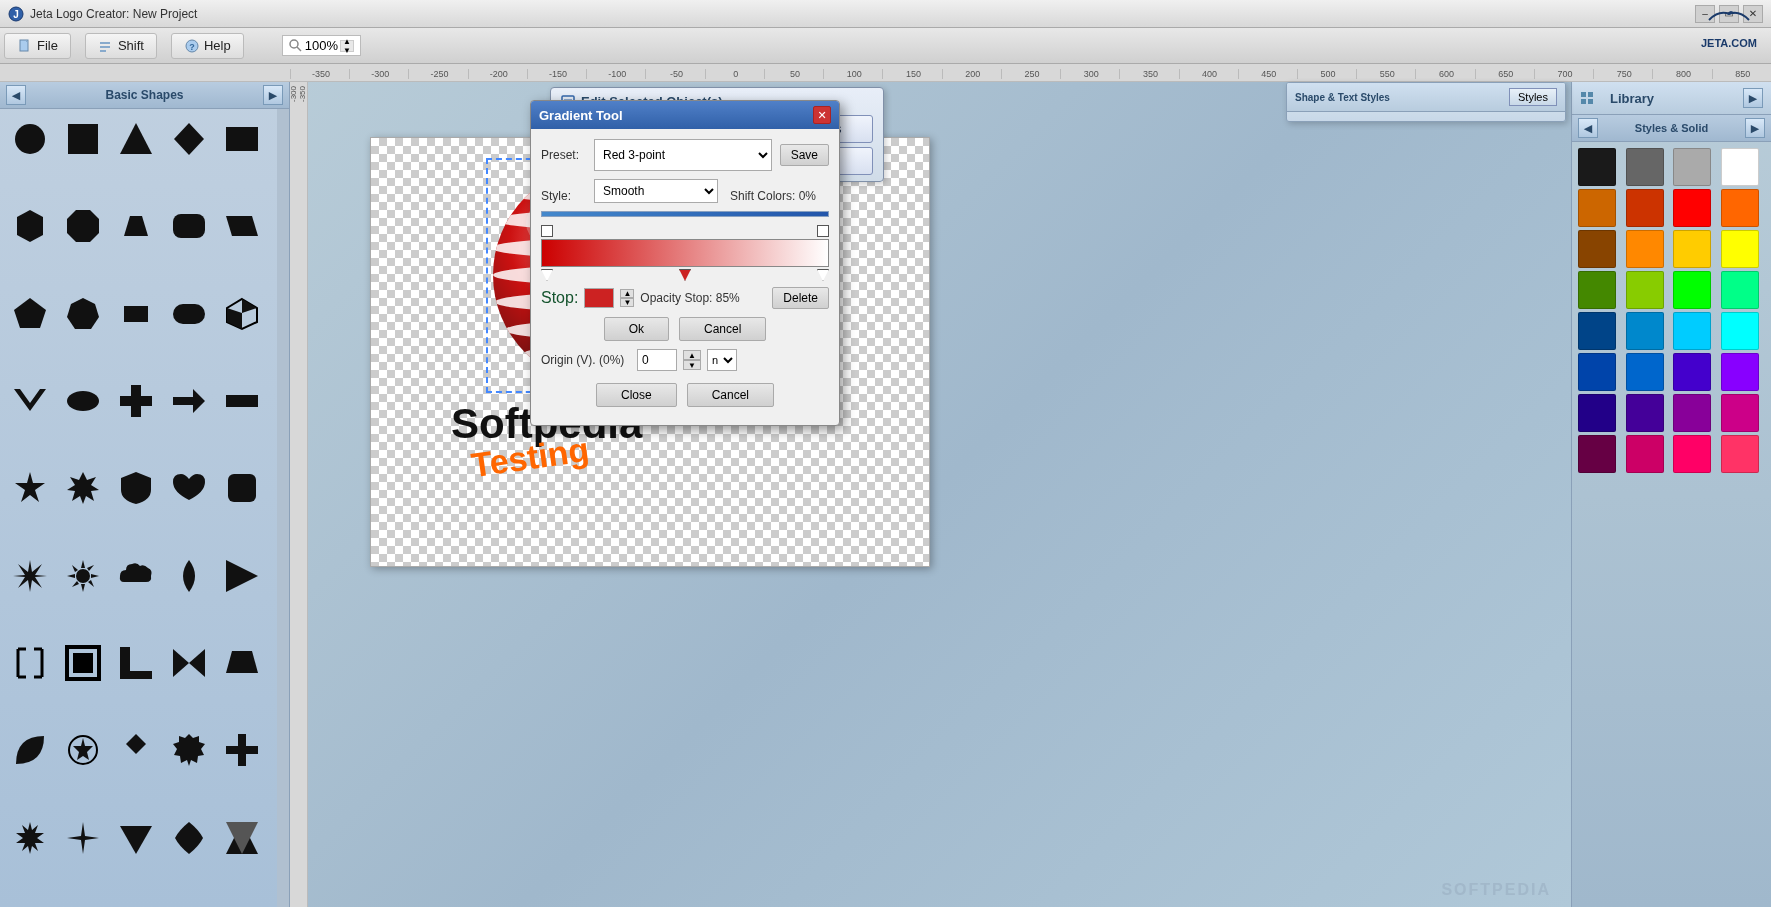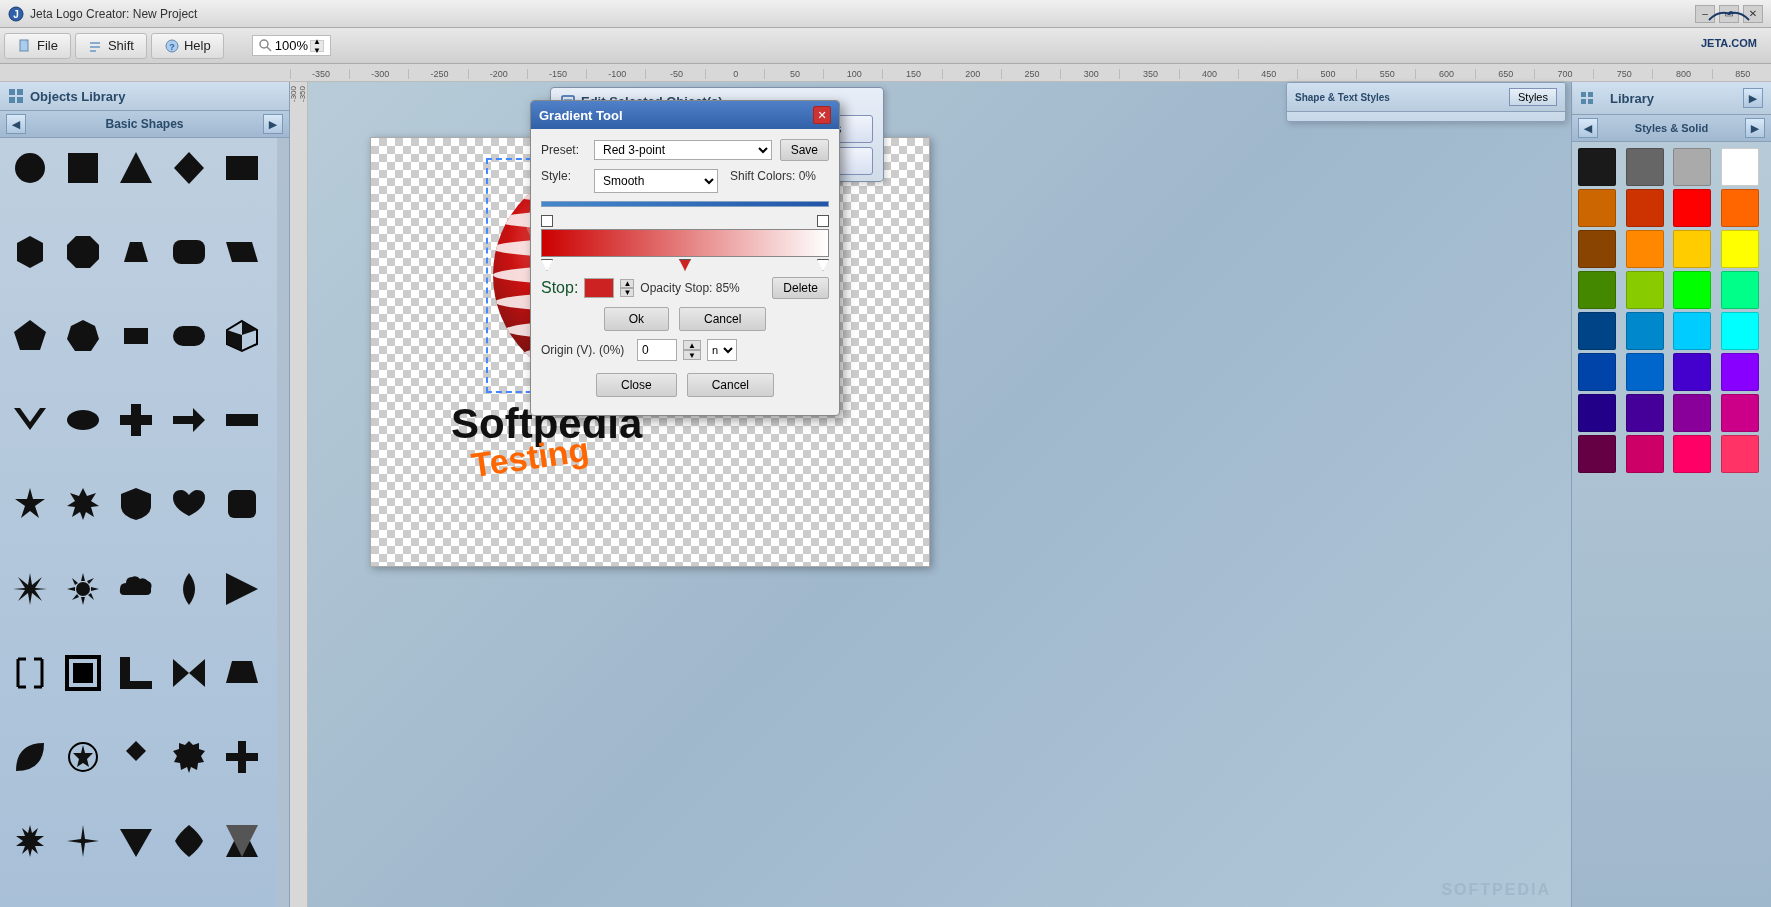--- a/index.html
+++ b/index.html
@@ -53,21 +53,21 @@
       color: #333;
     }
 
     
     .menu-bar {
       background: linear-gradient(to bottom, #e8e8e8, #d0d0d0);
       height: 36px;
       display: flex;
       align-items: center;
       padding: 0 4px;
-      gap: 4px;
+      gap: 14px;
       border-bottom: 1px solid #aaa;
     }
     .menu-item {
       display: flex;
       align-items: center;
       gap: 4px;
       padding: 4px 12px;
       border: 1px solid #bbb;
       background: linear-gradient(to bottom, #f5f5f5, #ddd);
       border-radius: 3px;
@@ -451,37 +451,37 @@
       gap: 8px;
       margin-bottom: 8px;
     }
     .gradient-label {
       font-size: 12px;
       color: #333;
       min-width: 45px;
     }
     .gradient-select {
       flex: 1;
-      height: 20px;
+      height: 32px;
       border: 1px solid #aaa;
       background: white;
       font-size: 12px;
       padding: 0 4px;
     }
     .gradient-save-btn {
       padding: 3px 10px;
       background: linear-gradient(to bottom, #e8e8e8, #d0d0d0);
       border: 1px solid #aaa;
       font-size: 12px;
       cursor: pointer;
       border-radius: 2px;
     }
     .style-row {
       display: flex;
-      align-items: flex-start;
+      align-items: flex-end;
       gap: 8px;
       margin-bottom: 8px;
     }
     .style-label {
       font-size: 12px;
       color: #333;
       min-width: 45px;
     }
     .style-select {
       width: 124px;
@@ -729,29 +729,20 @@
     <div class="ruler-mark">700</div>
     <div class="ruler-mark">750</div>
     <div class="ruler-mark">800</div>
     <div class="ruler-mark">850</div>
   </div>
 </div>
 
 <div class="main-area">
 
   <div class="sidebar">
-    <div class="sidebar-header">
-      <svg width="16" height="16" viewBox="0 0 16 16">
-          <rect x="1" y="1" width="6" height="6" fill="#5588aa"></rect>
-          <rect x="9" y="1" width="6" height="6" fill="#5588aa"></rect>
-          <rect x="1" y="9" width="6" height="6" fill="#5588aa"></rect>
-          <rect x="9" y="9" width="6" height="6" fill="#5588aa"></rect>
-        </svg>
-      <span class="sidebar-title">Objects Library</span>
-    </div>
     <div class="sidebar-nav">
       <div class="sidebar-nav-btn">◀</div>
       <span class="sidebar-nav-label">Basic Shapes</span>
       <div class="sidebar-nav-btn">▶</div>
     </div>
     <div style="display:flex; flex:1; overflow:hidden;">
       <div class="shapes-grid">
 
         <div class="shape-item">
             <svg viewBox="0 0 36 36">

